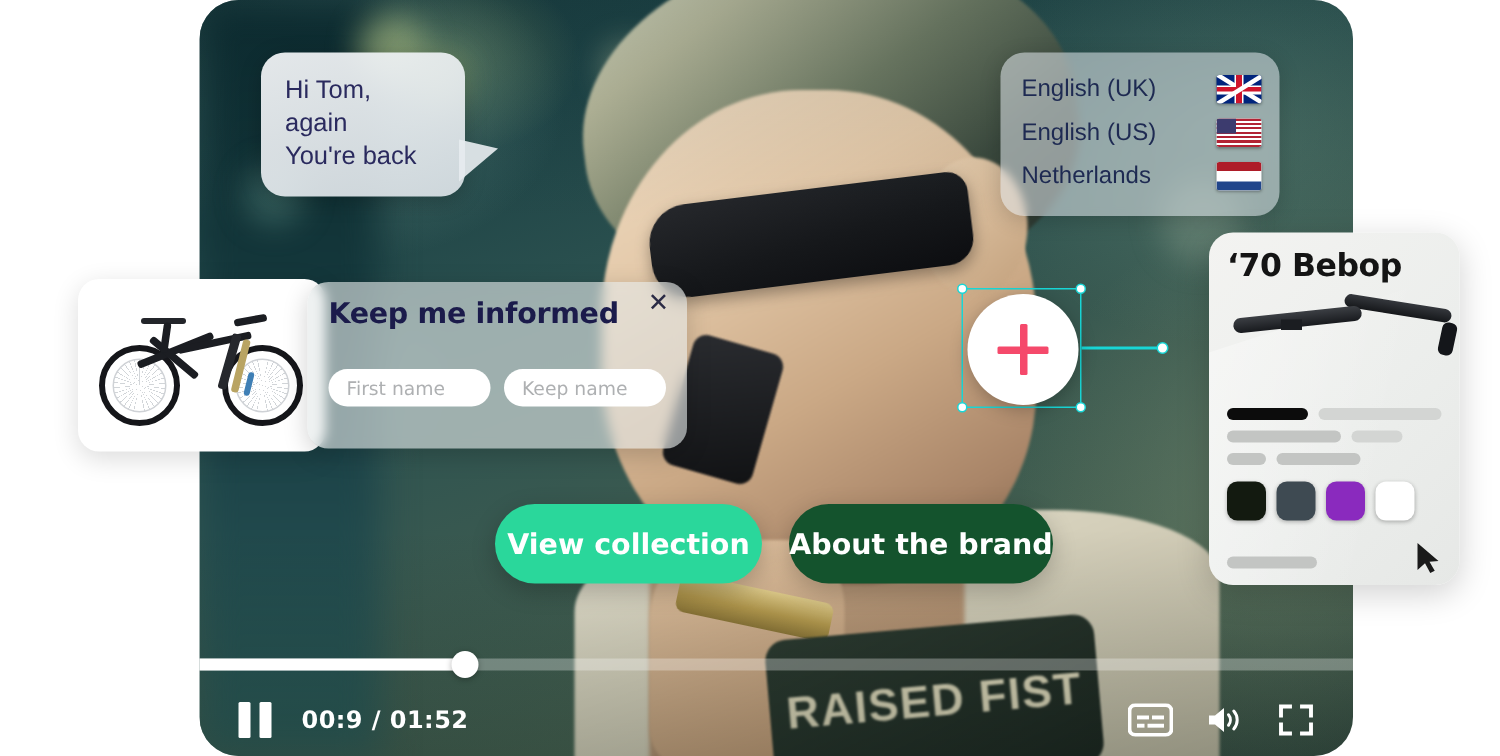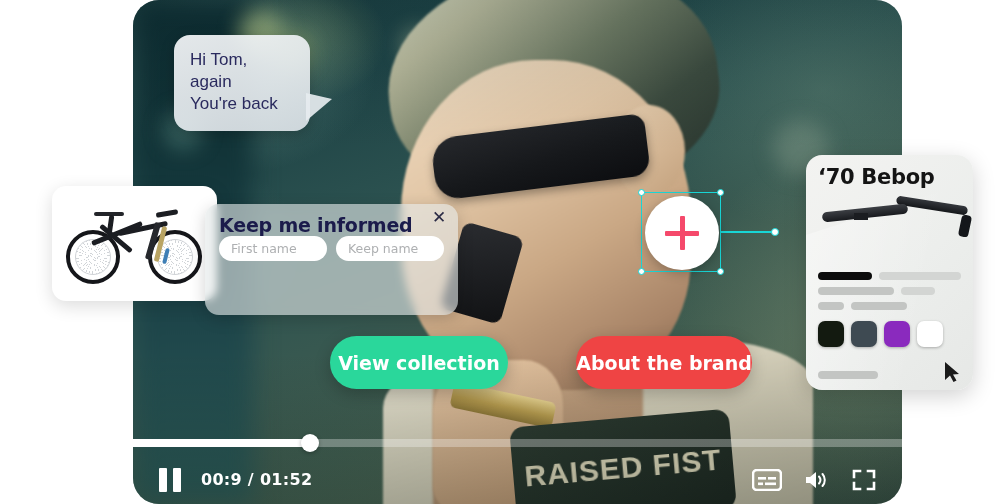--- a/index.html
+++ b/index.html
@@ -185,34 +185,34 @@
   #hotspot-button {
     position:absolute; left:4px; top:4px; width:74px; height:74px; border-radius:50%;
     background:#ffffff; box-shadow:0 3px 12px rgba(0,0,0,.25);
     display:flex; align-items:center; justify-content:center;
   }
   #hotspot-button .plus-v{ position:absolute; width:5px; height:34px; background:#f5496b; border-radius:1px; }
   #hotspot-button .plus-h{ position:absolute; width:34px; height:5px; background:#f5496b; border-radius:1px; }
 
   
   #lead-form {
-    position:absolute; left:205px; top:204px; width:253px; height:111px;
+    position:absolute; left:205px; top:188px; width:253px; height:111px;
     background: rgba(228,233,232,.62);
     backdrop-filter: blur(4px);
     border-radius: 14px;
     box-shadow: 0 4px 16px rgba(0,0,0,.18);
     padding: 10px 14px;
   }
   #form-title { color:#1b1b4b; font-size:19px; font-weight:bold; letter-spacing:-.2px;
                 font-family:"DejaVu Sans", sans-serif; }
   #form-close {
     position:absolute; right:11px; top:6px; width:16px; height:16px; cursor:pointer;
     color:#2b2b45; font-size:17px; line-height:16px; text-align:center;
   }
-  .form-row { display:flex; gap:9px; margin-top:0; }
+  .form-row { display:flex; gap:9px; margin-top:26px; }
   .field {
     flex:1; height:25px; border-radius:13px; background:#ffffff;
     display:flex; align-items:center; padding:0 12px;
     color:#aeb0b2; font-size:12.5px; font-family:"DejaVu Sans", sans-serif;
   }
   #send-button {
     width:64px; height:27px; border-radius:14px; background:#2a1a56; color:#fff;
     display:flex; align-items:center; justify-content:center;
     font-size:13.5px; font-weight:bold; flex:none; cursor:pointer;
     font-family:"DejaVu Sans", sans-serif;
@@ -281,21 +281,21 @@
   
   .cta {
     position:absolute; height:53px; border-radius:27px;
     display:flex; align-items:center; justify-content:center;
     color:#ffffff; font-size:19px; font-weight:bold; cursor:pointer;
     box-shadow: 0 5px 16px rgba(0,0,0,.22);
     font-family:"DejaVu Sans", sans-serif;
     text-align:center;
   }
   #btn-view { left:330px; top:336px; width:178px; background:#2ad79b; }
-  #btn-about { left:576px; top:336px; width:176px; background:#ef4444; }
+  #btn-about { left:526px; top:336px; width:176px; background:#14532d; }
 
   
   #progress-track {
     position:absolute; left:133px; top:439px; width:769px; height:8px;
     background: rgba(255,255,255,.30);
   }
   #progress-fill {
     position:absolute; left:0; top:0; height:8px; width:23%;
     background:#ffffff;
   }
@@ -342,20 +342,45 @@
   </div>
 
 
   <div id="speech-bubble">
     <div>Hi Tom,</div>
     <div>again</div>
     <div>You're back</div>
     <div class="tail"></div>
   </div>
 
+  <div id="language-panel">
+    <div class="lang-row">
+      <span class="lang-label">English (UK)</span>
+      <span class="flag flag-uk">
+        <i class="cross-v"></i>
+          <i class="cross-h"></i>
+          <i class="cross-v2"></i>
+          <i class="cross-h2"></i>
+      </span>
+    </div>
+    <div class="lang-row">
+      <span class="lang-label">English (US)</span>
+      <span class="flag flag-us">
+        <i class="stripes"></i>
+          <i class="canton"></i>
+      </span>
+    </div>
+    <div class="lang-row">
+      <span class="lang-label">Netherlands</span>
+      <span class="flag flag-nl">
+        <i class="r"></i>
+          <i class="b"></i>
+      </span>
+    </div>
+  </div>
 
   <div id="hotspot-wrap">
     <div id="hotspot-selection">
       <span class="handle h-tl"></span>
       <span class="handle h-tr"></span>
       <span class="handle h-bl"></span>
       <span class="handle h-br"></span>
     </div>
     <div id="hotspot-rotate-line"></div>
     <div id="hotspot-rotate-handle"></div>

